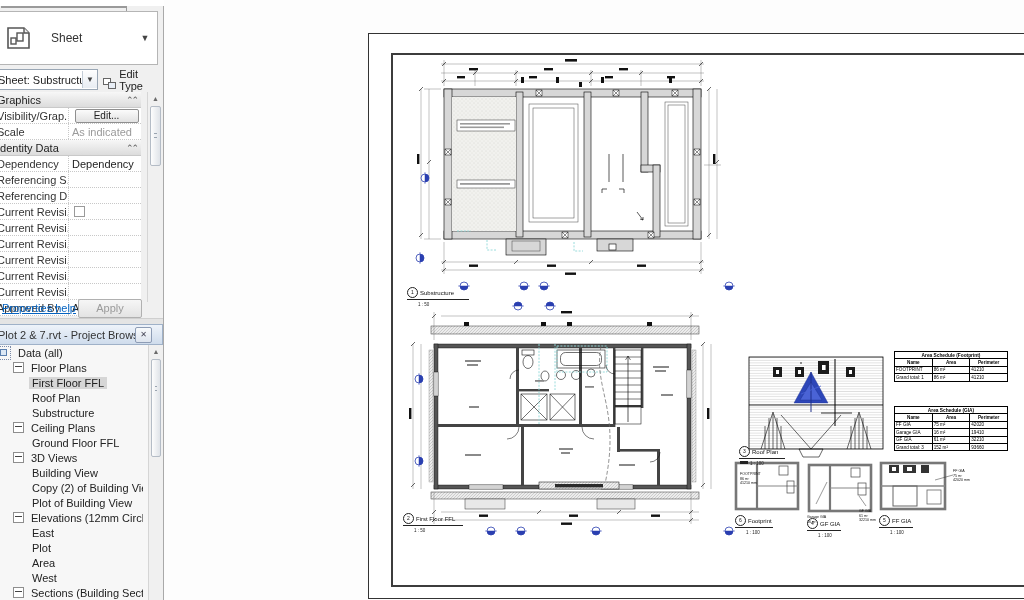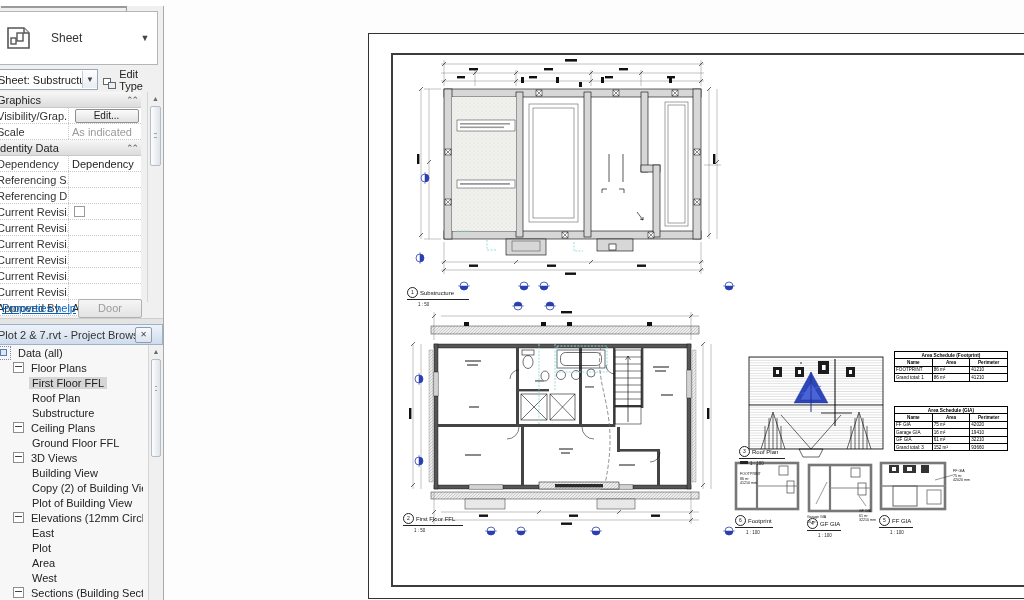--- a/index.html
+++ b/index.html
@@ -201,21 +201,21 @@
         </div>
       </div>
 
   <div class="prop-scroll">
     <div class="scroll-arrow">▲</div>
     <div class="scroll-thumb"></div>
   </div>
 
   <div class="help-bar">
     <span class="help-link">Properties help</span>
-    <span class="apply-btn">Door</span>
+    <span class="apply-btn">Apply</span>
   </div>
 
   <div class="dock-gap"></div>
 
   <div class="browser">
     <div class="browser-title">
       <span class="t-text">Plot 2 &amp; 7.rvt - Project Browser</span>
       <span class="close-btn">✕</span>
     </div>
     <div class="tree" id="browserTree">

